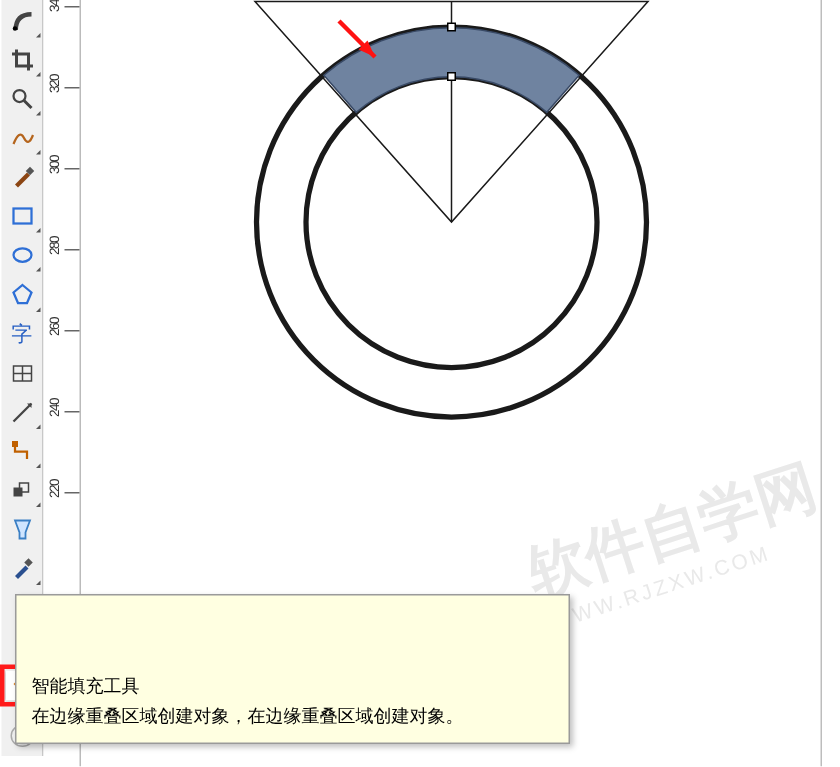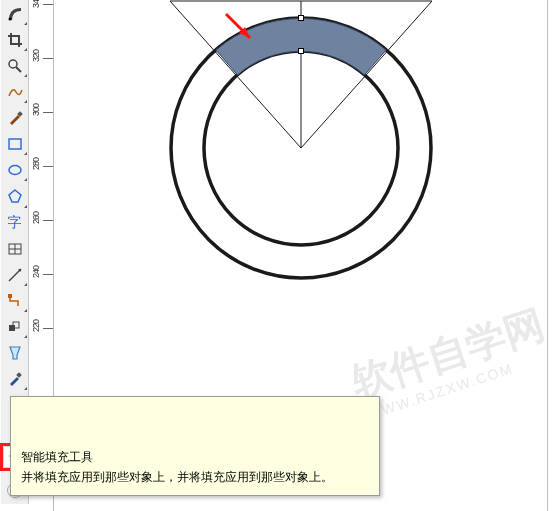--- a/index.html
+++ b/index.html
@@ -286,14 +286,14 @@
   <svg class="watermark" width="240" height="140">
     <g transform="rotate(-18 120 70)" fill="#e9e9e9">
       <text x="0" y="60" font-size="40" font-family="'KaiTi','SimSun',serif" font-weight="bold">软件自学网</text>
       <text x="5" y="85" font-size="14" letter-spacing="2">WWW.RJZXW.COM</text>
     </g>
   </svg>
 </div>
 
 <div class="tooltip">
   <span class="title">智能填充工具</span>
-  <span>并将填充应用到那些对象上，并将填充应用到那些对象上。</span>
+  <span>在边缘重叠区域创建对象，在边缘重叠区域创建对象。</span>
 </div>
 
 </body></html>

